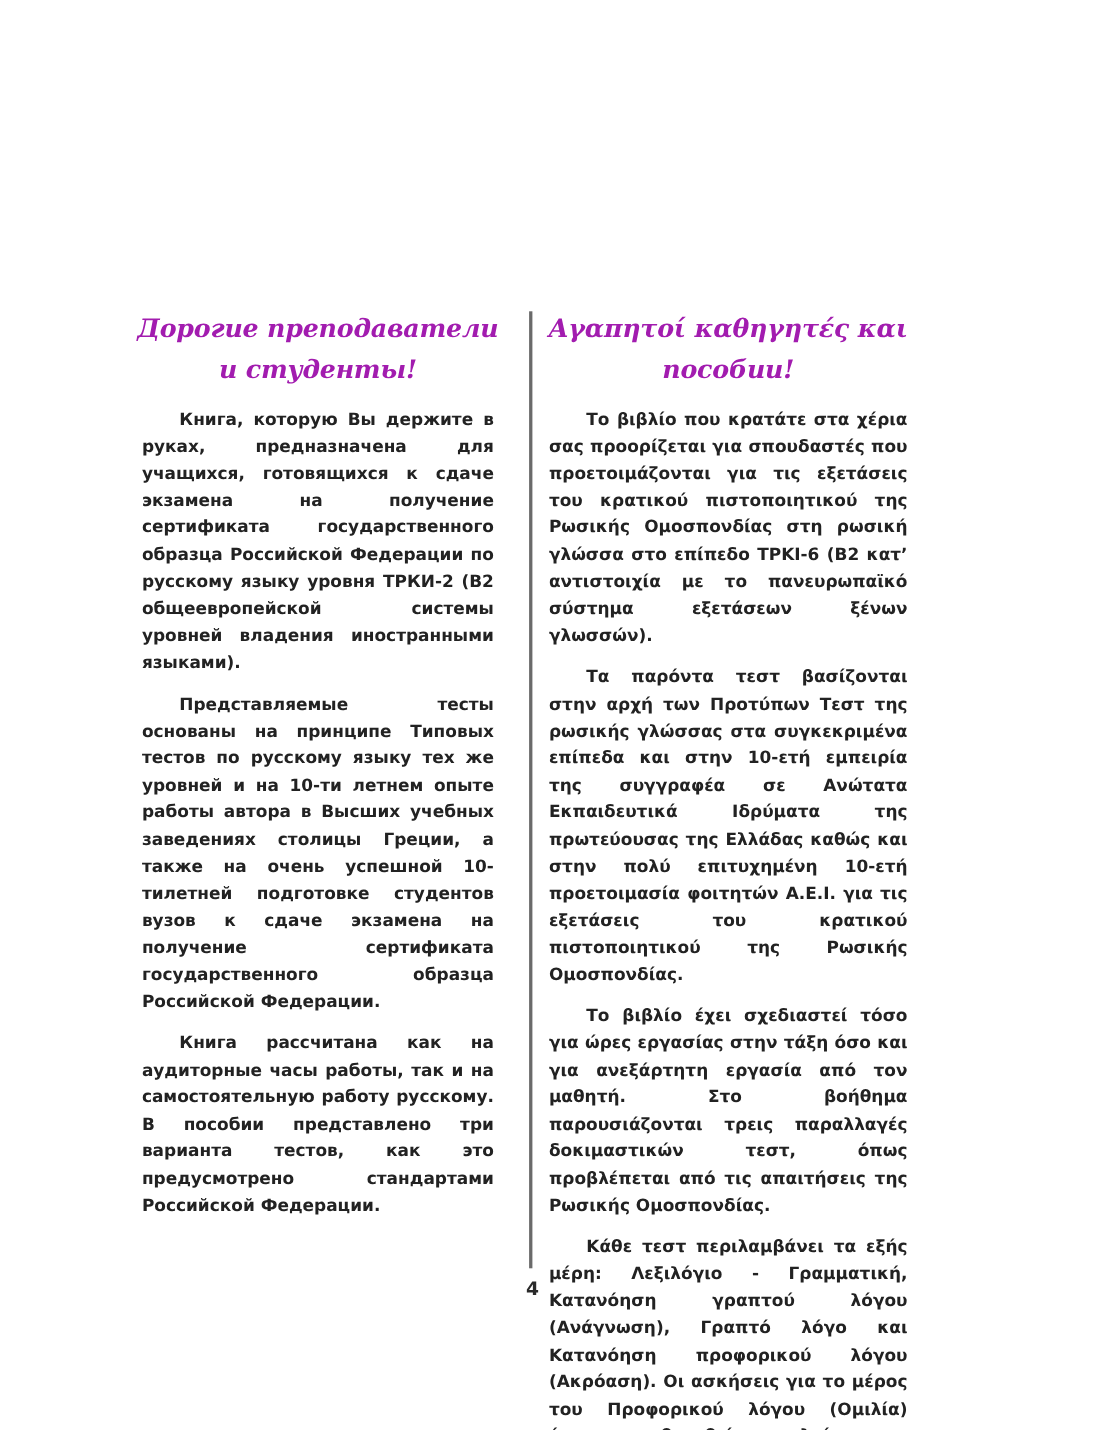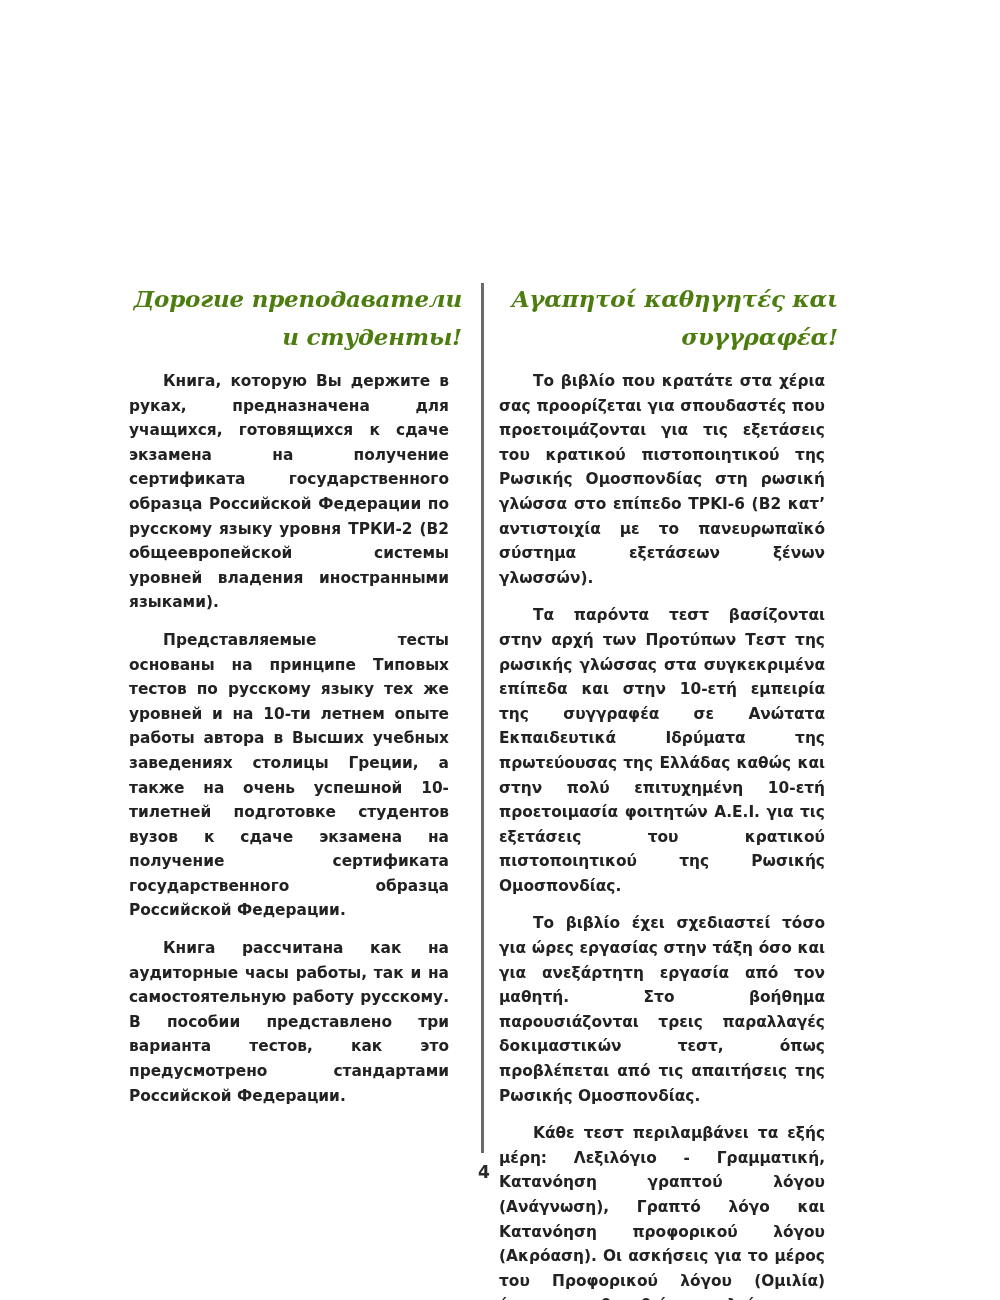--- a/index.html
+++ b/index.html
@@ -36,23 +36,23 @@
     .col-right {
       left: 486px;
       width: 352px;
     }
     .heading {
       font-family: "DejaVu Serif", serif;
       font-style: italic;
       font-weight: bold;
       font-size: 23px;
       line-height: 38px;
-      color: #4d7c0f;
+      color: #a21caf;
       margin: 0 0 8px 0;
-      text-align: right;
+      text-align: center;
       letter-spacing: -0.2px;
     }
     .heading span { display: block; }
     .para {
       margin: 13px;
       text-indent: 34px;
       font-weight: bold;
     }
     .divider {
       position: absolute;
@@ -87,21 +87,21 @@
     <p class="para">Книга, которую Вы держите в руках, предназначена для учащихся, готовящихся к сдаче экзамена на получение сертификата государственного образца Российской Федерации по русскому языку уровня ТРКИ-2 (В2 общеевропейской системы уровней владения иностранными языками).</p>
     <p class="para">Представляемые тесты основаны на принципе Типовых тестов по русскому языку тех же уровней и на 10-ти летнем опыте работы автора в Высших учебных заведениях столицы Греции, а также на очень успешной 10-тилетней подготовке студентов вузов к сдаче экзамена на получение сертификата государственного образца Российской Федерации.</p>
     <p class="para">Книга рассчитана как на аудиторные часы работы, так и на самостоятельную работу русскому. В пособии представлено три варианта тестов, как это предусмотрено стандартами Российской Федерации.</p>
   </div>
 
   <div class="divider"></div>
 
   <div class="column col-right" lang="el">
     <h2 class="heading">
       <span>Αγαπητοί καθηγητές και</span>
-      <span>συγγραφέα!</span>
+      <span>пособии!</span>
     </h2>
     <p class="para">Το βιβλίο που κρατάτε στα χέρια σας προορίζεται για σπουδαστές που προετοιμάζονται για τις εξετάσεις του κρατικού πιστοποιητικού της Ρωσικής Ομοσπονδίας στη ρωσική γλώσσα στο επίπεδο ΤΡΚΙ-6 (Β2 κατ’ αντιστοιχία με το πανευρωπαϊκό σύστημα εξετάσεων ξένων γλωσσών).</p>
     <p class="para">Τα παρόντα τεστ βασίζονται στην αρχή των Προτύπων Τεστ της ρωσικής γλώσσας στα συγκεκριμένα επίπεδα και στην 10-ετή εμπειρία της συγγραφέα σε Ανώτατα Εκπαιδευτικά Ιδρύματα της πρωτεύουσας της Ελλάδας καθώς και στην πολύ επιτυχημένη 10-ετή προετοιμασία φοιτητών Α.Ε.Ι. για τις εξετάσεις του κρατικού πιστοποιητικού της Ρωσικής Ομοσπονδίας.</p>
     <p class="para">Το βιβλίο έχει σχεδιαστεί τόσο για ώρες εργασίας στην τάξη όσο και για ανεξάρτητη εργασία από τον μαθητή. Στο βοήθημα παρουσιάζονται τρεις παραλλαγές δοκιμαστικών τεστ, όπως προβλέπεται από τις απαιτήσεις της Ρωσικής Ομοσπονδίας.</p>
     <p class="para">Κάθε τεστ περιλαμβάνει τα εξής μέρη: Λεξιλόγιο - Γραμματική, Κατανόηση γραπτού λόγου (Ανάγνωση), Γραπτό λόγο και Κατανόηση προφορικού λόγου (Ακρόαση). Οι ασκήσεις για το μέρος του Προφορικού λόγου (Ομιλία) έχουν τοποθετηθεί στο πλαίσιο των μερών του Γραπτού λόγου και της Κατανόησης προφο-</p>
   </div>
 
   <div class="page-number">4</div>
 
 </div>

